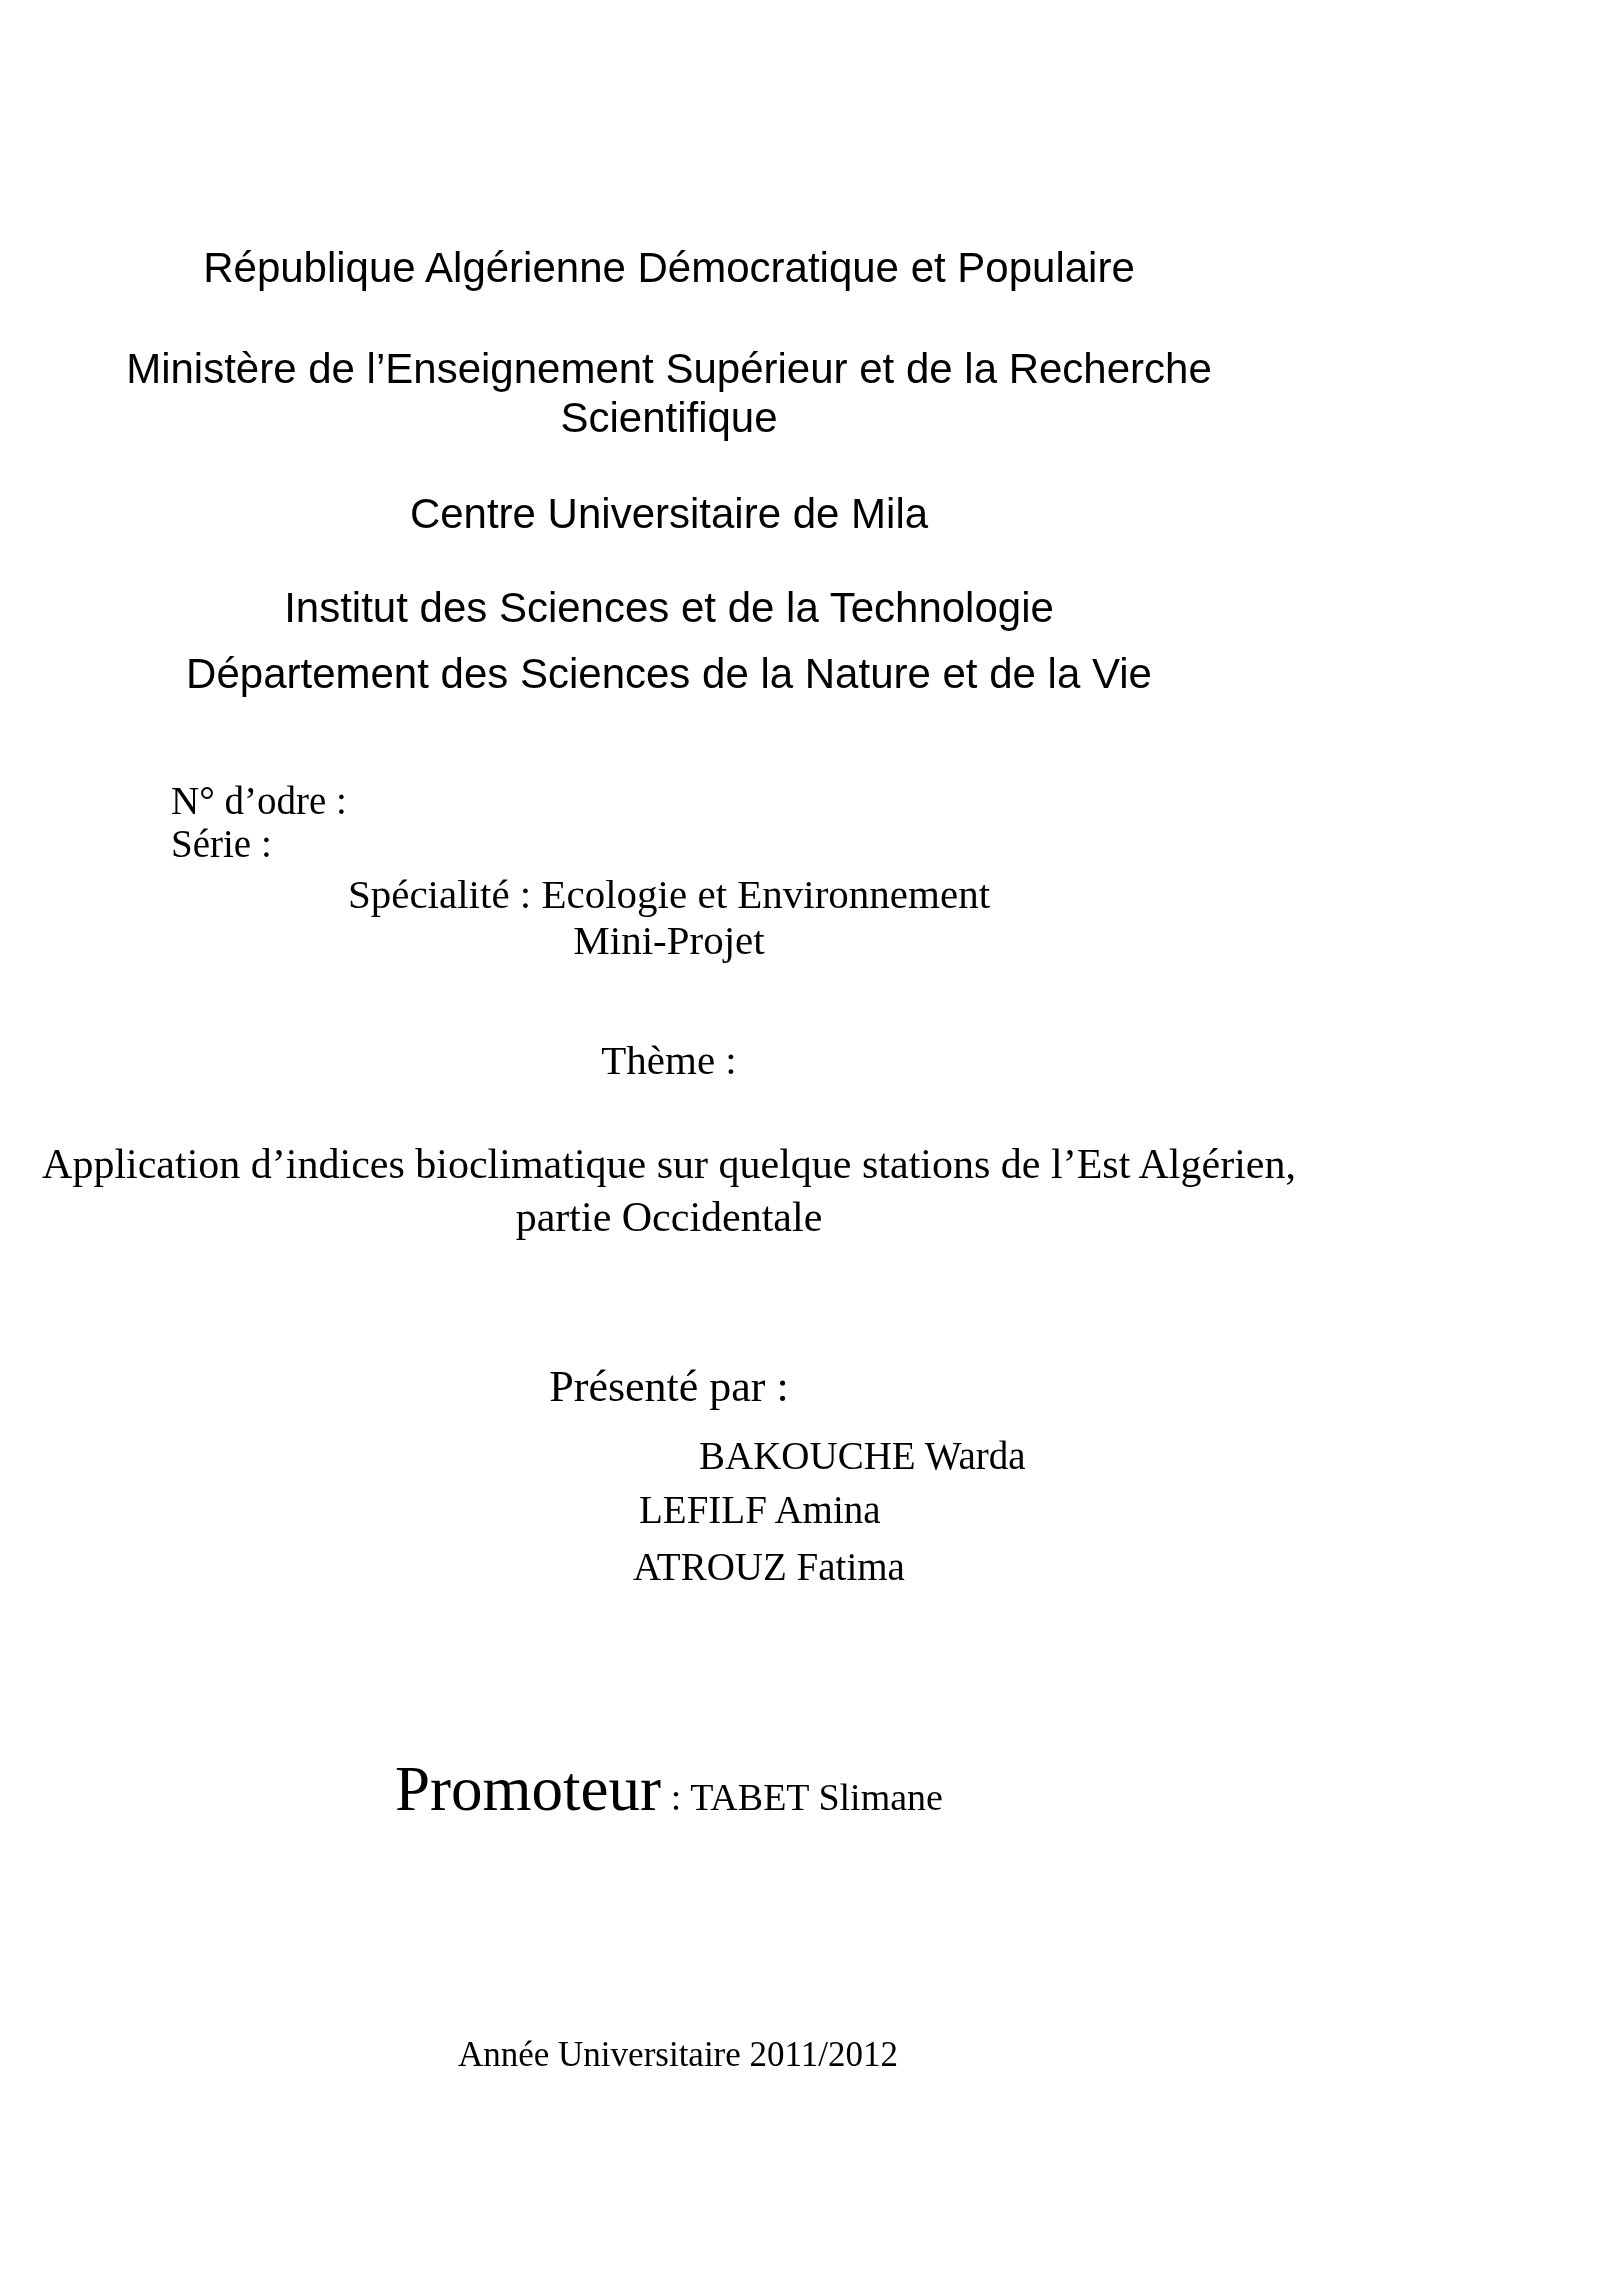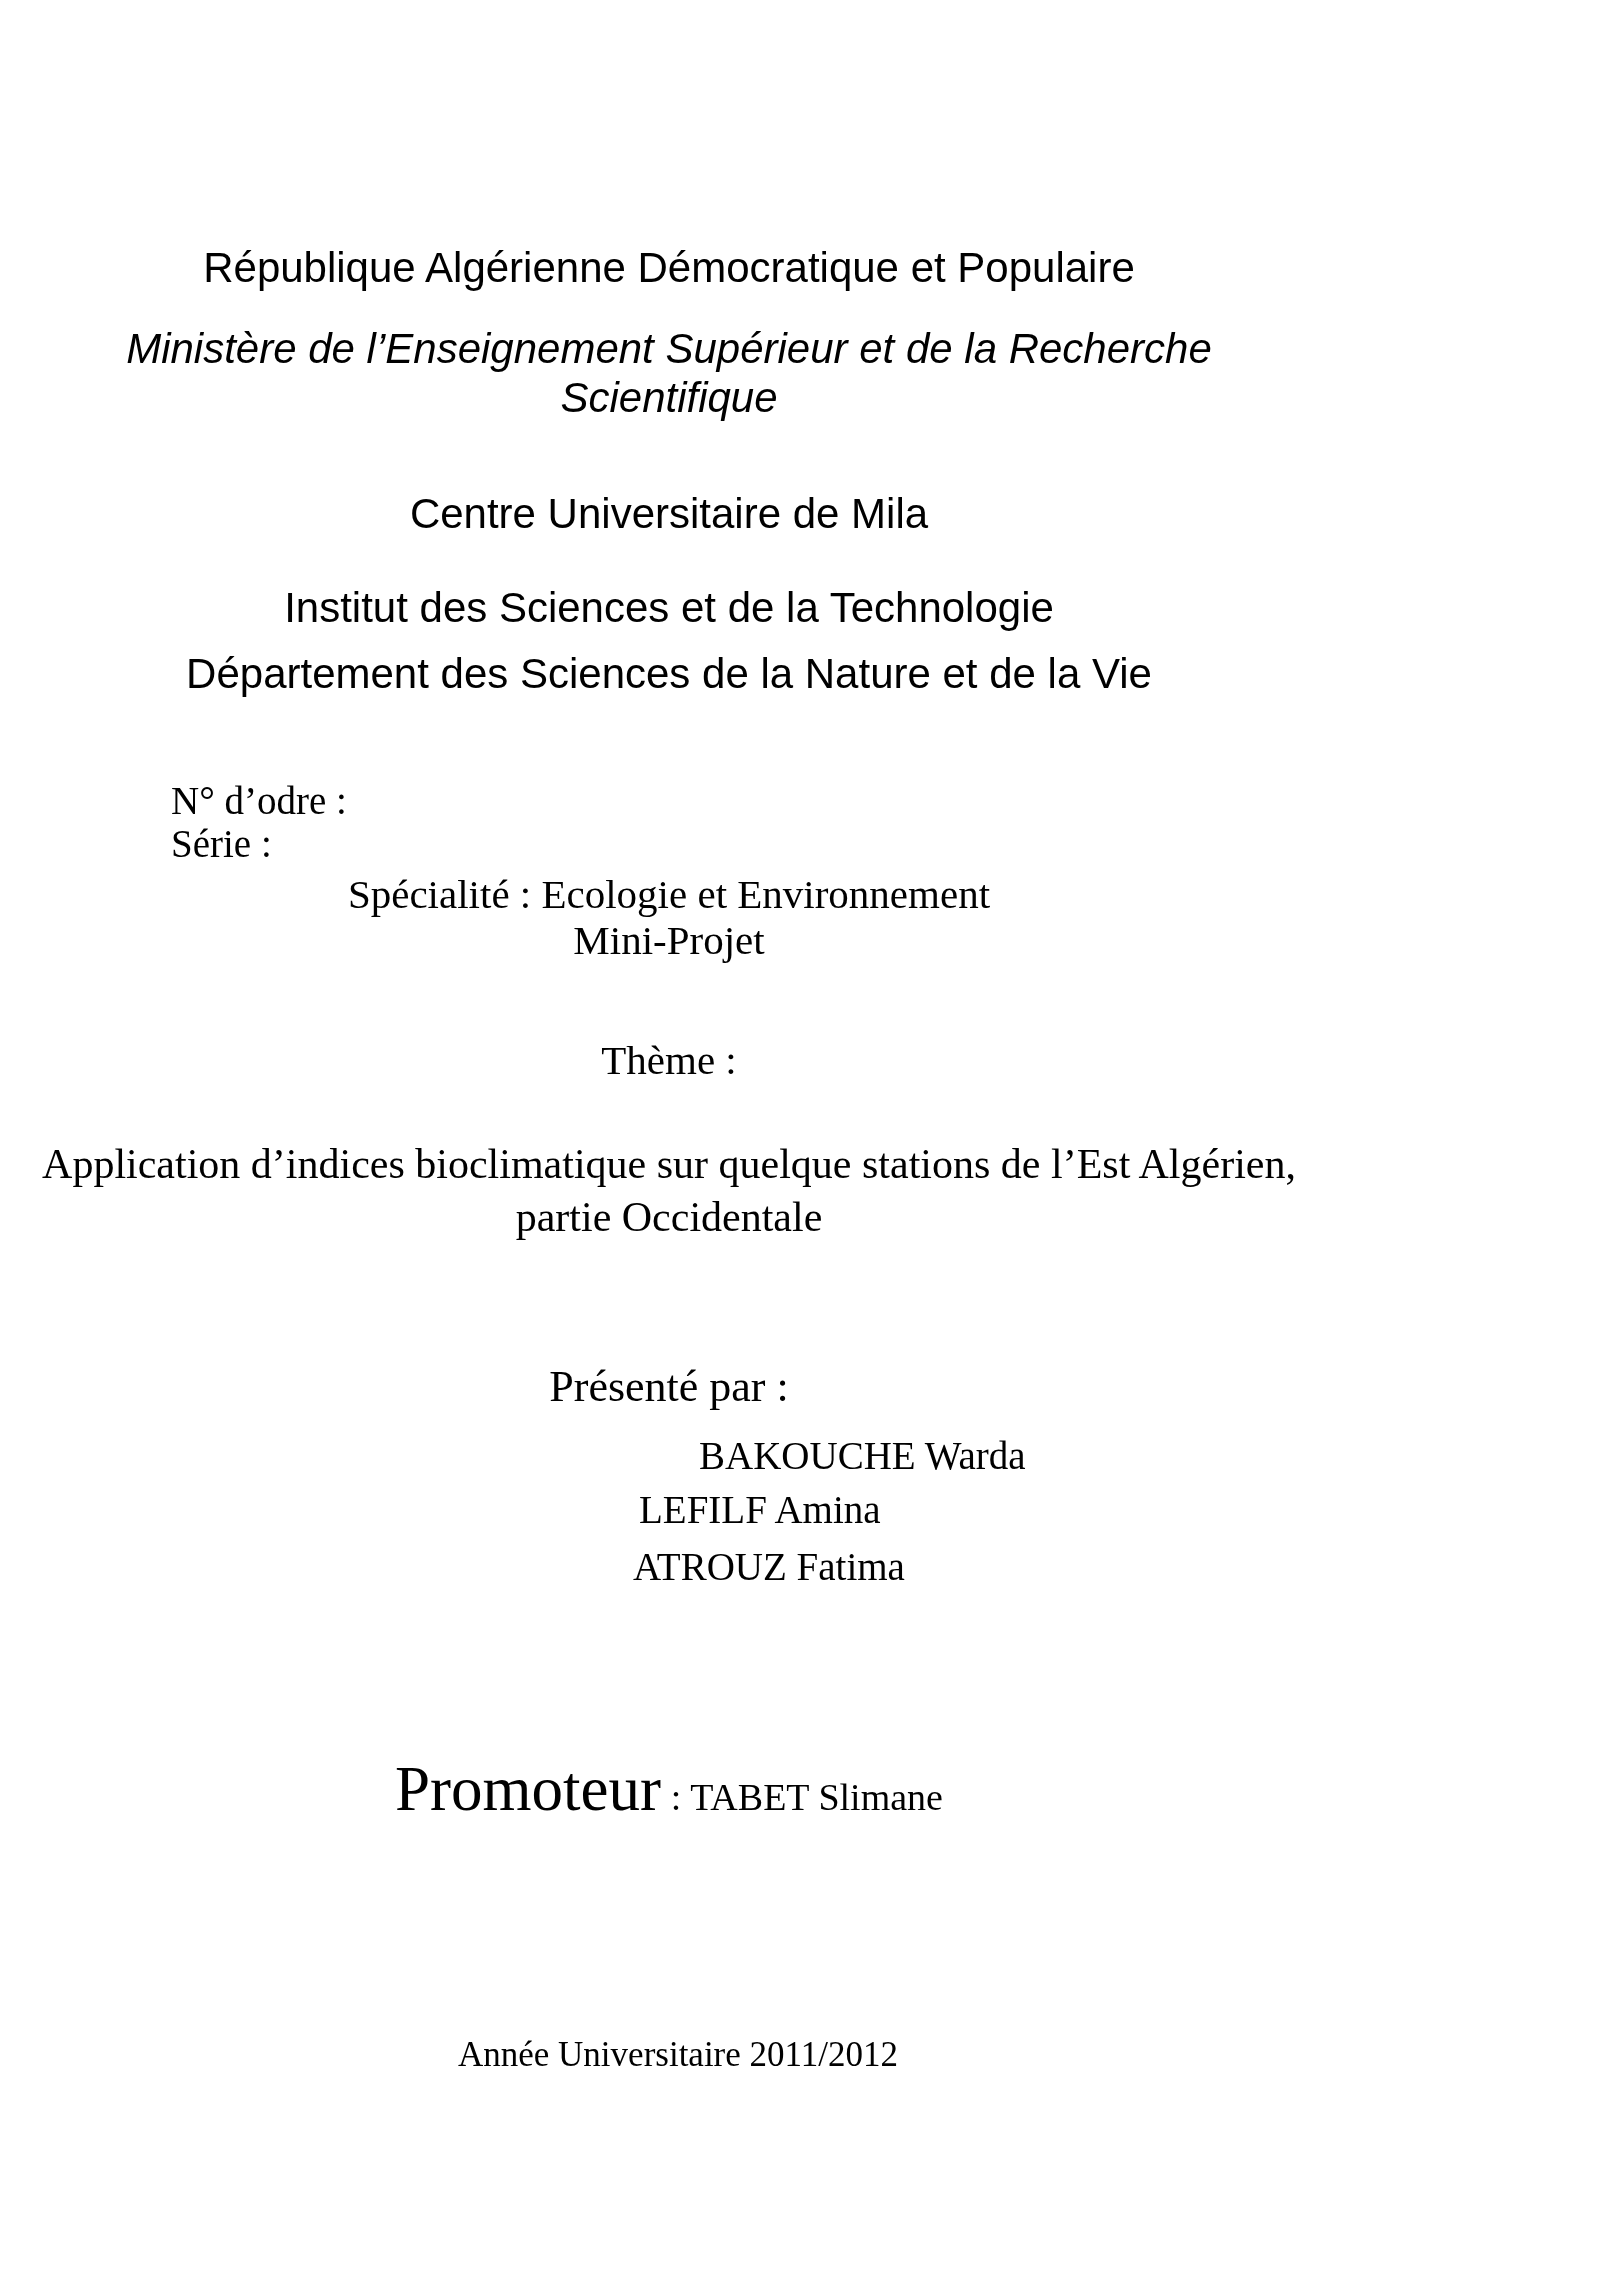--- a/index.html
+++ b/index.html
@@ -44,21 +44,21 @@
   .promoter-value { font-size: 38px; margin-left: 9.8px; }
   .annee-line { font-size: 35px; line-height: 39px; padding-left: 9px; }
 </style>
 </head>
 <body>
 
 <div class="page">
 
   <div class="abs sans" style="top: 243px;">République Algérienne Démocratique et Populaire</div>
 
-  <div class="abs sans" style="top: 324px; font-style: italic;">
+  <div class="abs sans" style="top: 344px;">
     <span class="wrap-center">Ministère de l’Enseignement Supérieur et de la Recherche Scientifique</span>
   </div>
 
   <div class="abs sans" style="top: 583px;">Institut des Sciences et de la Technologie</div>
 
   <div class="abs sans" style="top: 489px;">Centre Universitaire de Mila</div>
 
   <div class="abs sans" style="top: 649px;">Département des Sciences de la Nature et de la Vie</div>
 
   <div class="ref-label" style="top: 779px;">N° d’odre :</div>

